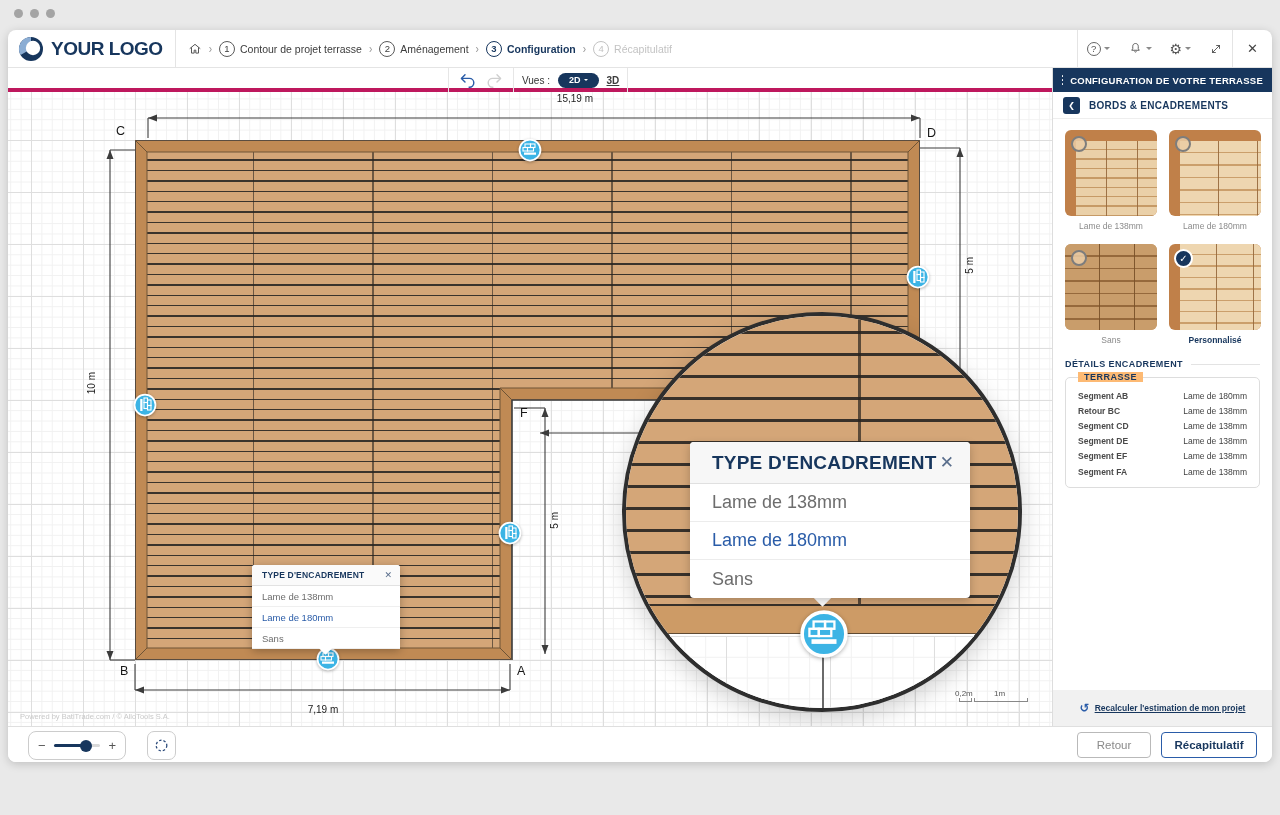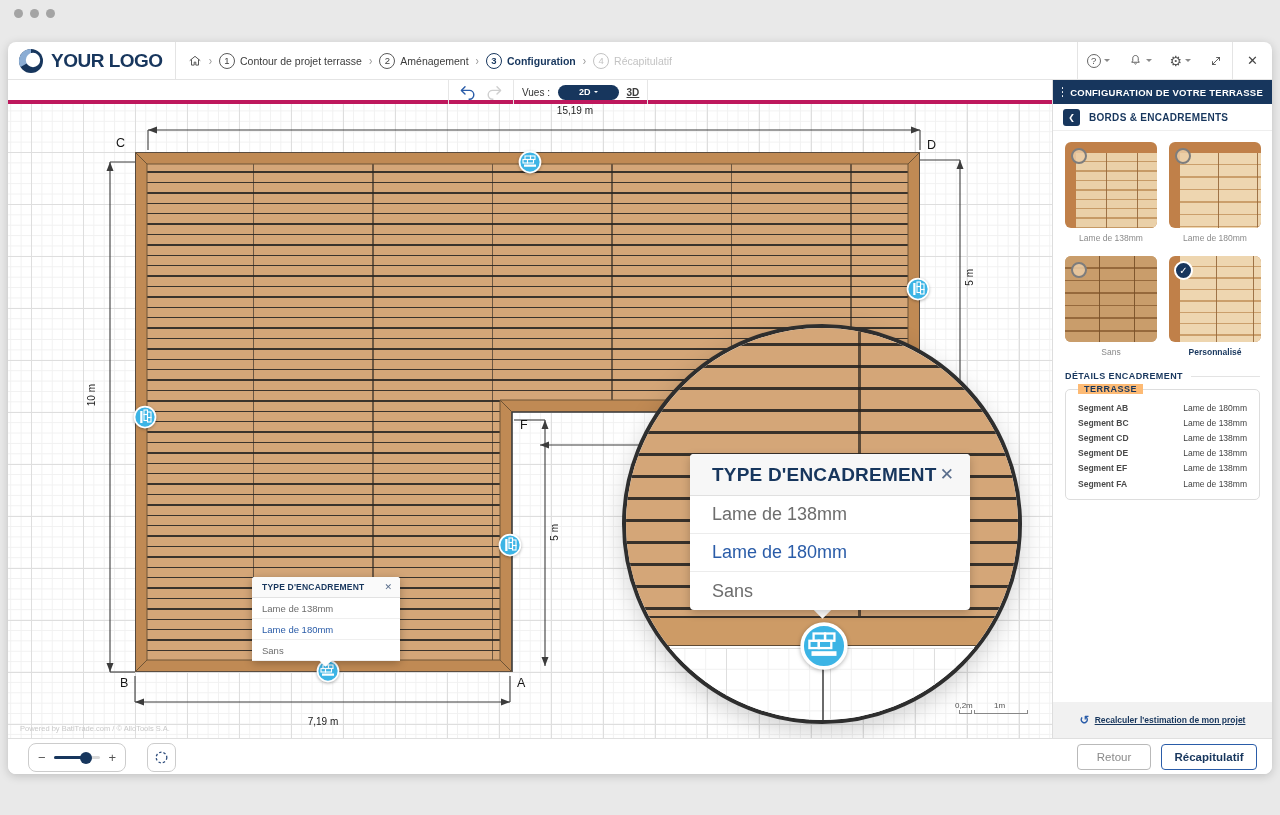--- a/index.html
+++ b/index.html
@@ -10,21 +10,21 @@
     position:relative; overflow:hidden;
     -webkit-font-smoothing:antialiased;
   }
   .traffic { position:absolute; top:9px; left:14px; display:flex; gap:7px; }
   .traffic span { width:9px; height:9px; border-radius:50%; background:#a4a4a4; display:block; }
 
   .win {
     position:absolute; left:8px; top:30px; width:1264px; height:732px;
     background:#fff; border-radius:8px; overflow:hidden;
     box-shadow:0 2px 10px rgba(0,0,0,.18);
-    display:flex; flex-direction:column;margin-top:12px;
+    display:flex; flex-direction:column;
   }
 
   
   .hdr { height:38px; display:flex; align-items:center; border-bottom:1px solid #e4e4e4; flex:0 0 auto; }
   .logo-area { display:flex; align-items:center; gap:7px; padding:0 12px 0 10px; height:100%; border-right:1px solid #e4e4e4; }
   .logo-text { font-size:19px; font-weight:700; color:#17365d; letter-spacing:-0.5px; white-space:nowrap; }
   .crumbs { display:flex; align-items:center; gap:7px; padding-left:12px; font-size:10.5px; color:#3c3c3c; }
   .chev { color:#9a9a9a; font-size:10px; transform:scaleY(1.3); }
   .step { display:flex; align-items:center; gap:5px; }
   .step-circle { width:16px; height:16px; border:1.3px solid #5a5a5a; border-radius:50%; font-size:9.5px;
@@ -46,21 +46,21 @@
   .cols { flex:1; display:flex; min-height:0; }
   .leftcol { width:1044px; display:flex; flex-direction:column; }
   .rightcol { width:220px; border-left:1px solid #ddd; display:flex; flex-direction:column; }
 
   .toolbar { height:24px; border-bottom:4px solid #be185d; position:relative; flex:0 0 auto; background:#fff; }
   .tb-inner { position:absolute; left:440px; top:0; height:24px; display:flex; align-items:center; gap:8px; }
   .tdiv { width:1px; height:24px; background:#e6e6e6; }
   .tb-ico { width:20px; height:16px; cursor:pointer; }
   .vues-label { font-size:10px; color:#333; }
   .pill-2d { background:#17365d; color:#fff; font-size:9px; font-weight:700; border-radius:9px; height:15px;
-    display:flex; align-items:center; gap:3px; padding:0 21px; cursor:pointer; }
+    display:flex; align-items:center; gap:3px; padding:0 11px; cursor:pointer; }
   .pill-2d .caret { border-top-color:#fff; margin-top:2px; border-width:2.6px; }
   .lab-3d { font-size:10px; color:#3c3c3c; text-decoration:underline; cursor:pointer; font-weight:600; }
 
   .sb-titlebar { height:24px; background:#17365d; color:#fff; display:flex; align-items:center; gap:8px; padding:0 9px; flex:0 0 auto; }
   .burger { width:13px; display:flex; flex-direction:column; gap:2.4px; cursor:pointer; }
   .burger span { height:1.7px; background:#fff; display:block; border-radius:1px; }
   .sb-title { font-size:9.5px; font-weight:700; letter-spacing:.25px; white-space:nowrap; }
 
   
   .draw { position:relative; flex:1; overflow:hidden;
@@ -511,21 +511,21 @@
             <span class="line"></span>
           </div>
 
           <div class="fieldset">
             <span class="legend">TERRASSE</span>
             <div class="seg-row">
               <span class="seg-name">Segment AB</span>
               <span class="seg-val">Lame de 180mm</span>
             </div>
             <div class="seg-row">
-              <span class="seg-name">Segment BC</span>
+              <span class="seg-name">Retour BC</span>
               <span class="seg-val">Lame de 138mm</span>
             </div>
             <div class="seg-row">
               <span class="seg-name">Segment CD</span>
               <span class="seg-val">Lame de 138mm</span>
             </div>
             <div class="seg-row">
               <span class="seg-name">Segment DE</span>
               <span class="seg-val">Lame de 138mm</span>
             </div>

